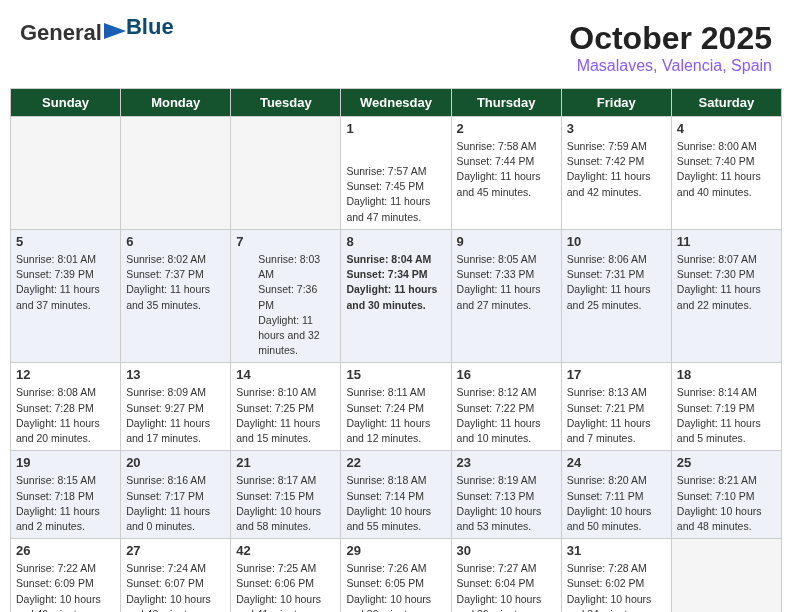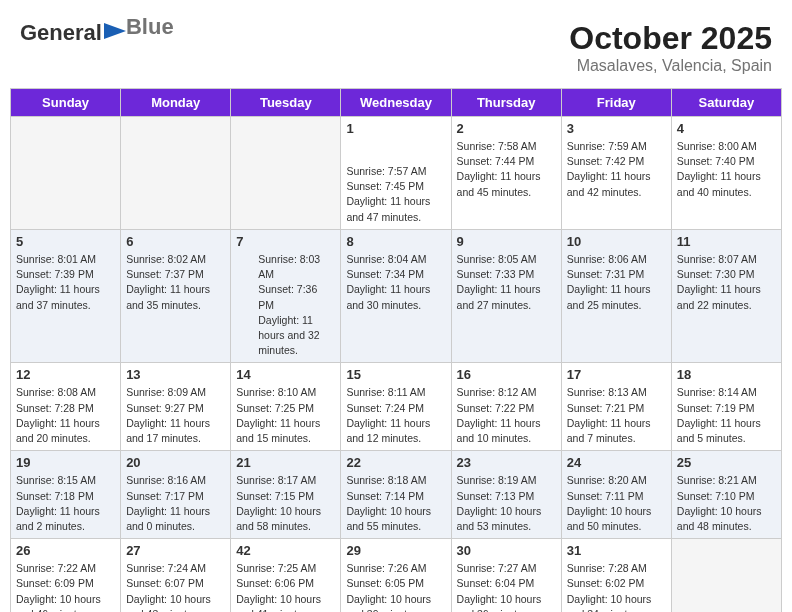--- a/index.html
+++ b/index.html
@@ -24,29 +24,29 @@
     .title-section {
       text-align: right;
     }
     .month-title {
       font-size: 32px;
       font-weight: bold;
       color: #222;
     }
     .subtitle {
       font-size: 16px;
-      color: #737373;
+      color: #8b5cf6;
     }
     .calendar {
       width: 100%;
       border-collapse: collapse;
       margin-top: 8px;
     }
     .calendar th {
-      background: #6d28d9;
+      background: #14532d;
       color: #fff;
       text-align: center;
       padding: 6px 4px;
       font-size: 13px;
       border: 1px solid #ccc;
     }
     .calendar td {
       vertical-align: top;
       border: 1px solid #ccc;
       padding: 4px 5px;
@@ -78,21 +78,21 @@
 <body>
 
 <div class="header">
   <div class="logo">
     <div style="display:flex;align-items:center;">
       <span style="font-size:22px;font-weight:bold;color:#333;">General</span>
       <svg width="22" height="16" viewBox="0 0 22 16" style="margin-left:2px;margin-top:-4px;">
         <polygon points="0,0 22,8 0,16" fill="#1a5fb4"></polygon>
       </svg>
     </div>
-    <span style="font-size:22px;font-weight:bold;color:#737373;margin-top:-6px;">Blue</span>
+    <span style="font-size:22px;font-weight:bold;color:#0c4a6e;margin-top:-6px;">Blue</span>
   </div>
   <div class="title-section">
     <div class="month-title">October 2025</div>
     <div class="subtitle">Masalaves, Valencia, Spain</div>
   </div>
 </div>
 
 <table class="calendar">
   <thead>
     <tr>
@@ -149,21 +149,21 @@
 Daylight: 11 hours and 35 minutes.</div>
         </td>
         <td>
           <span class="day-number">7</span>
           <div class="day-info" style="white-space: pre-line; margin-left: 22px;">Sunrise: 8:03 AM
 Sunset: 7:36 PM
 Daylight: 11 hours and 32 minutes.</div>
         </td>
         <td>
           <span class="day-number">8</span>
-          <div class="day-info" style="white-space: pre-line;">Sunrise: 8:04 AM
+          <div class="day-info" style="white-space: pre-line; font-weight: bold;">Sunrise: 8:04 AM
 Sunset: 7:34 PM
 Daylight: 11 hours and 30 minutes.</div>
         </td>
         <td>
           <span class="day-number">9</span>
           <div class="day-info" style="white-space: pre-line;">Sunrise: 8:05 AM
 Sunset: 7:33 PM
 Daylight: 11 hours and 27 minutes.</div>
         </td>
         <td>

